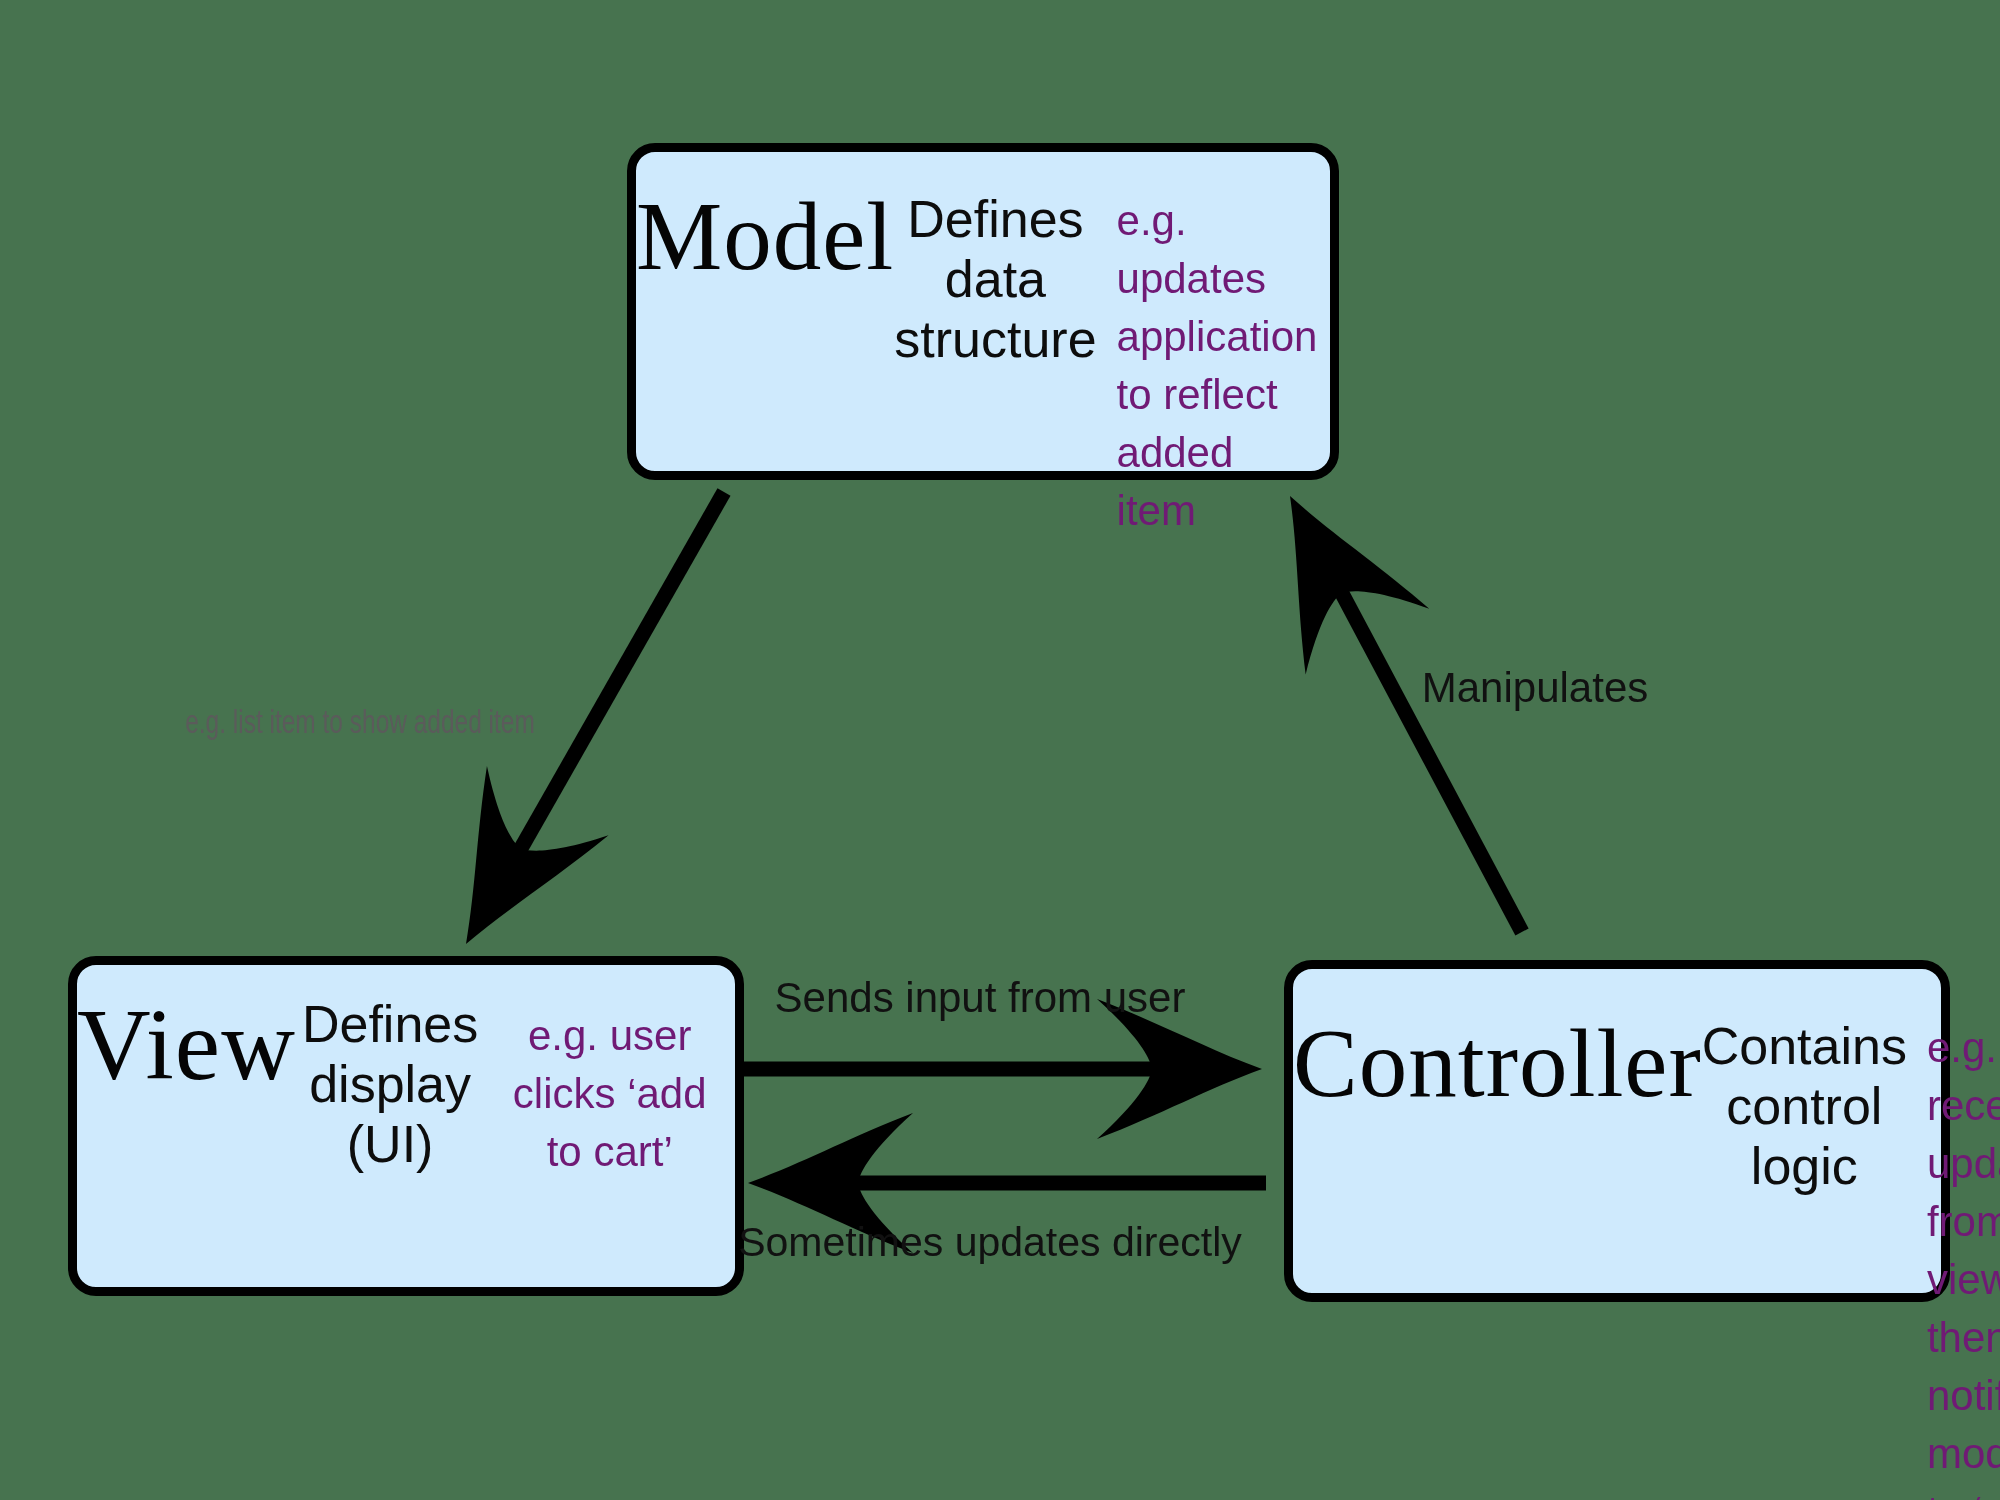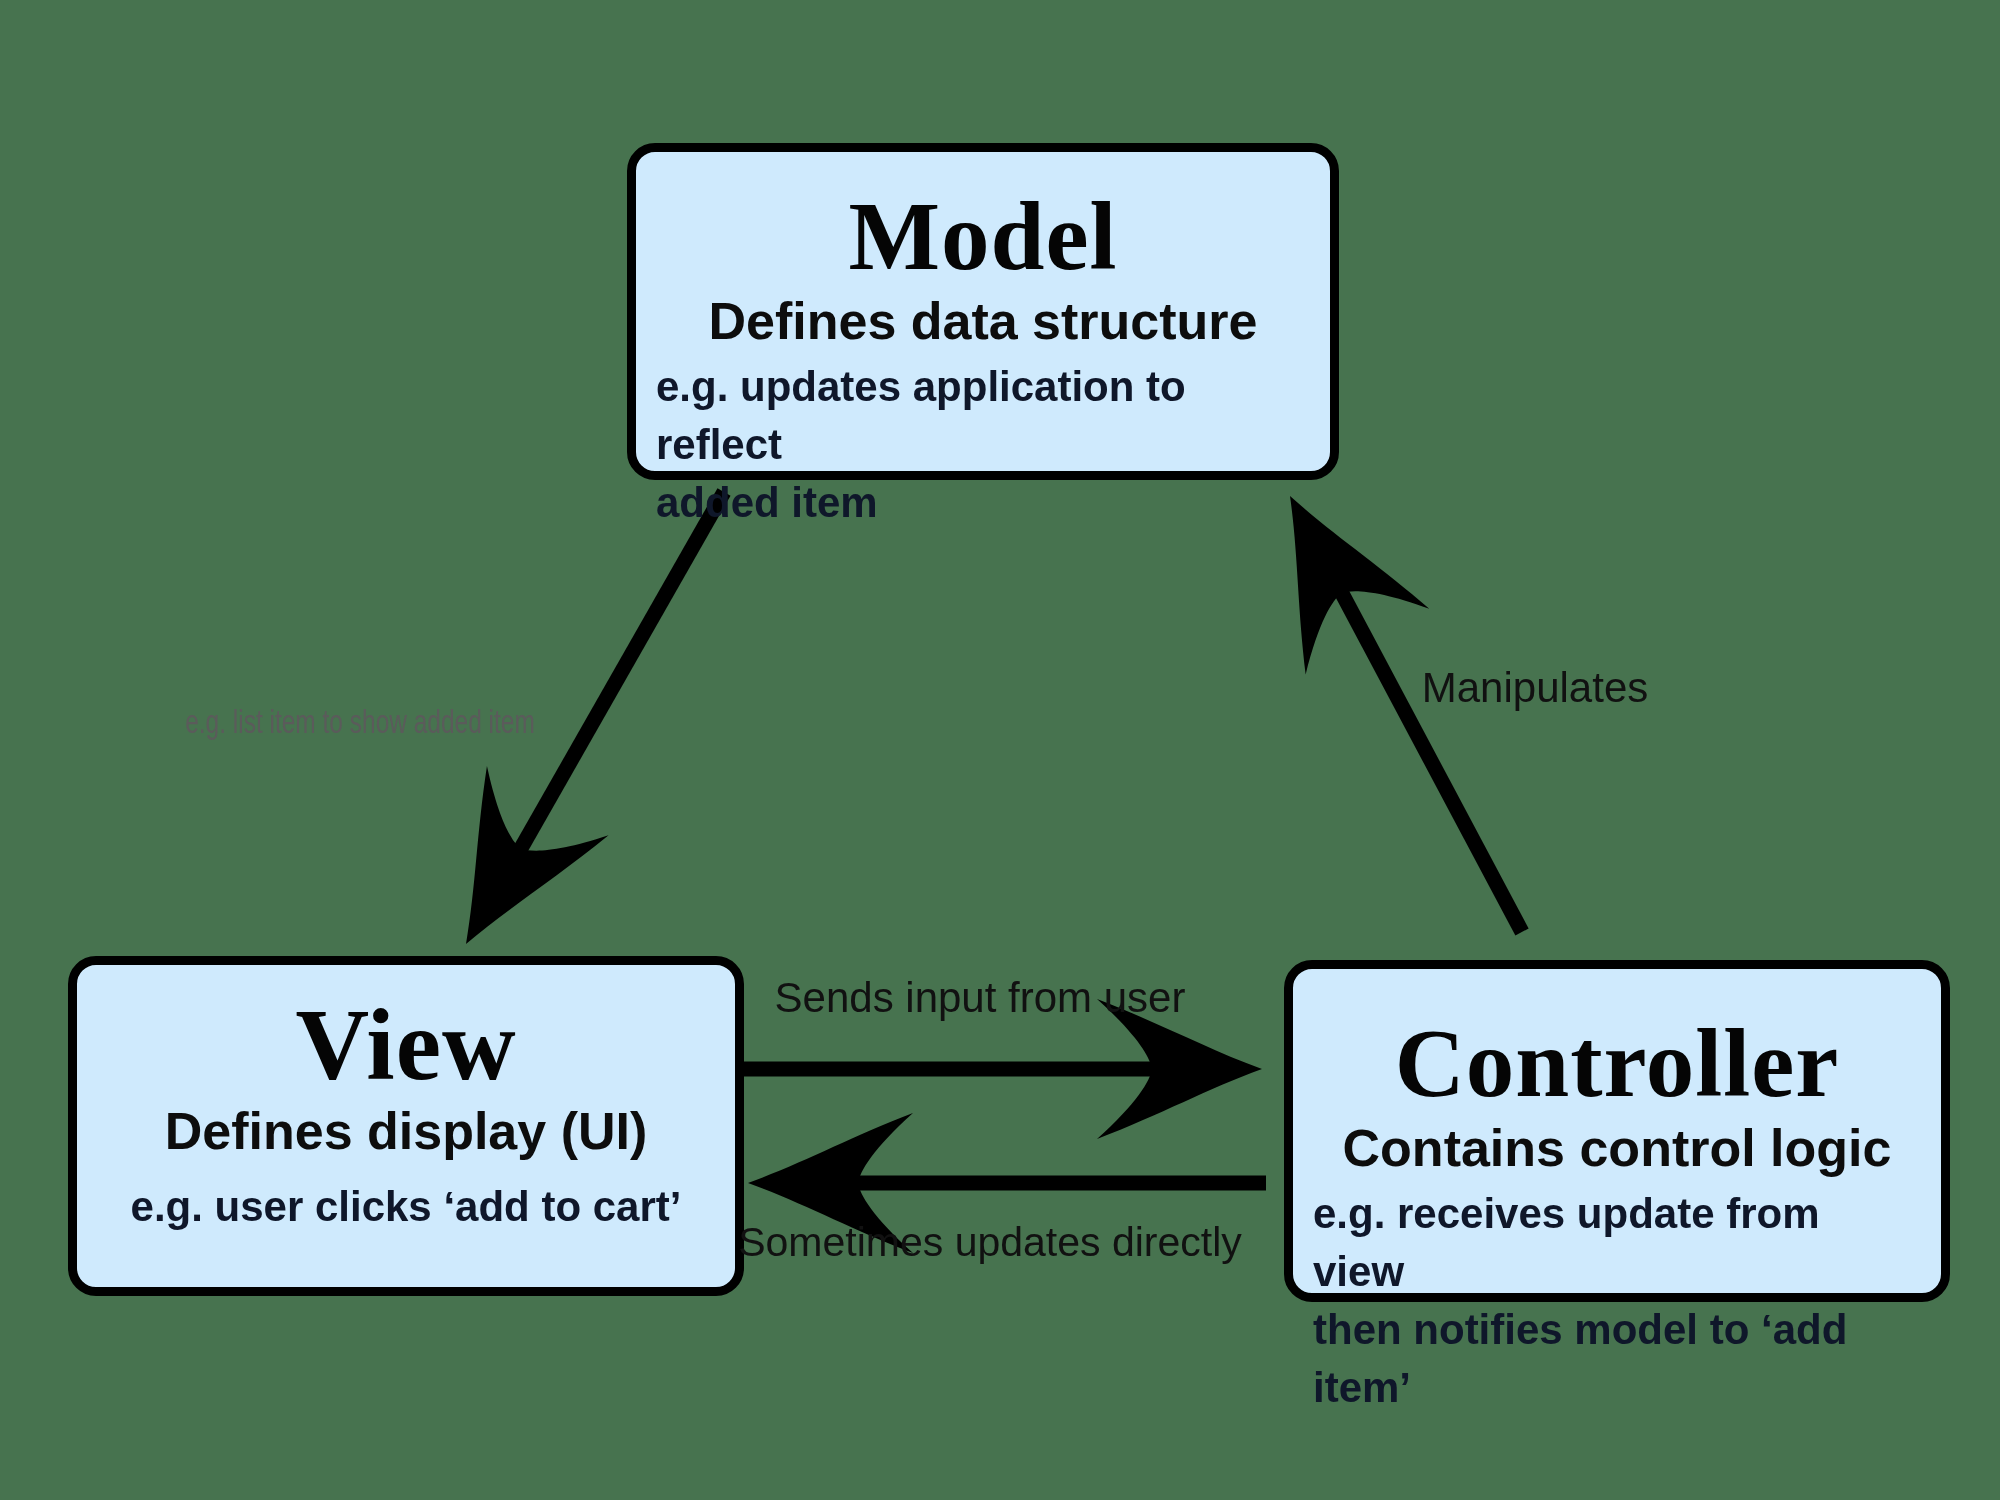--- a/index.html
+++ b/index.html
@@ -22,22 +22,21 @@
     width: 2000px;
     height: 1500px;
   }
   .node {
     position: absolute;
     background: #cfeafd;
     border: 9px solid #000;
     border-radius: 28px;
     box-sizing: border-box;
     display: flex;
-    flex-direction: column;
-    font-weight: bold;
+    flex-direction: row;
   }
   #node-model      { left: 627px;  top: 143px; width: 712px; height: 337px; padding-top: 34px; }
   #node-view       { left: 68px;   top: 956px; width: 676px; height: 340px; padding-top: 26px; }
   #node-controller { left: 1284px; top: 960px; width: 666px; height: 342px; padding-top: 44px; }
   .node-title {
     font-family: "Liberation Serif", serif;
     font-size: 97px;
     line-height: 1.05;
     color: #050505;
     text-align: center;
@@ -47,21 +46,21 @@
   .node-subtitle {
     font-size: 52px;
     line-height: 1.15;
     color: #0d0d0d;
     text-align: center;
     margin-top: 4px;
   }
   .node-example {
     font-size: 42px;
     line-height: 1.38;
-    color: #0f172a;
+    color: #701a75;
     white-space: pre-line;
     margin-top: 6px;
     padding: 0 20px;
     text-align: left;
   }
   .node-example.centered { text-align: center; margin-top: 16px; }
   .edge-label {
     position: absolute;
     font-size: 42px;
     color: #111;

